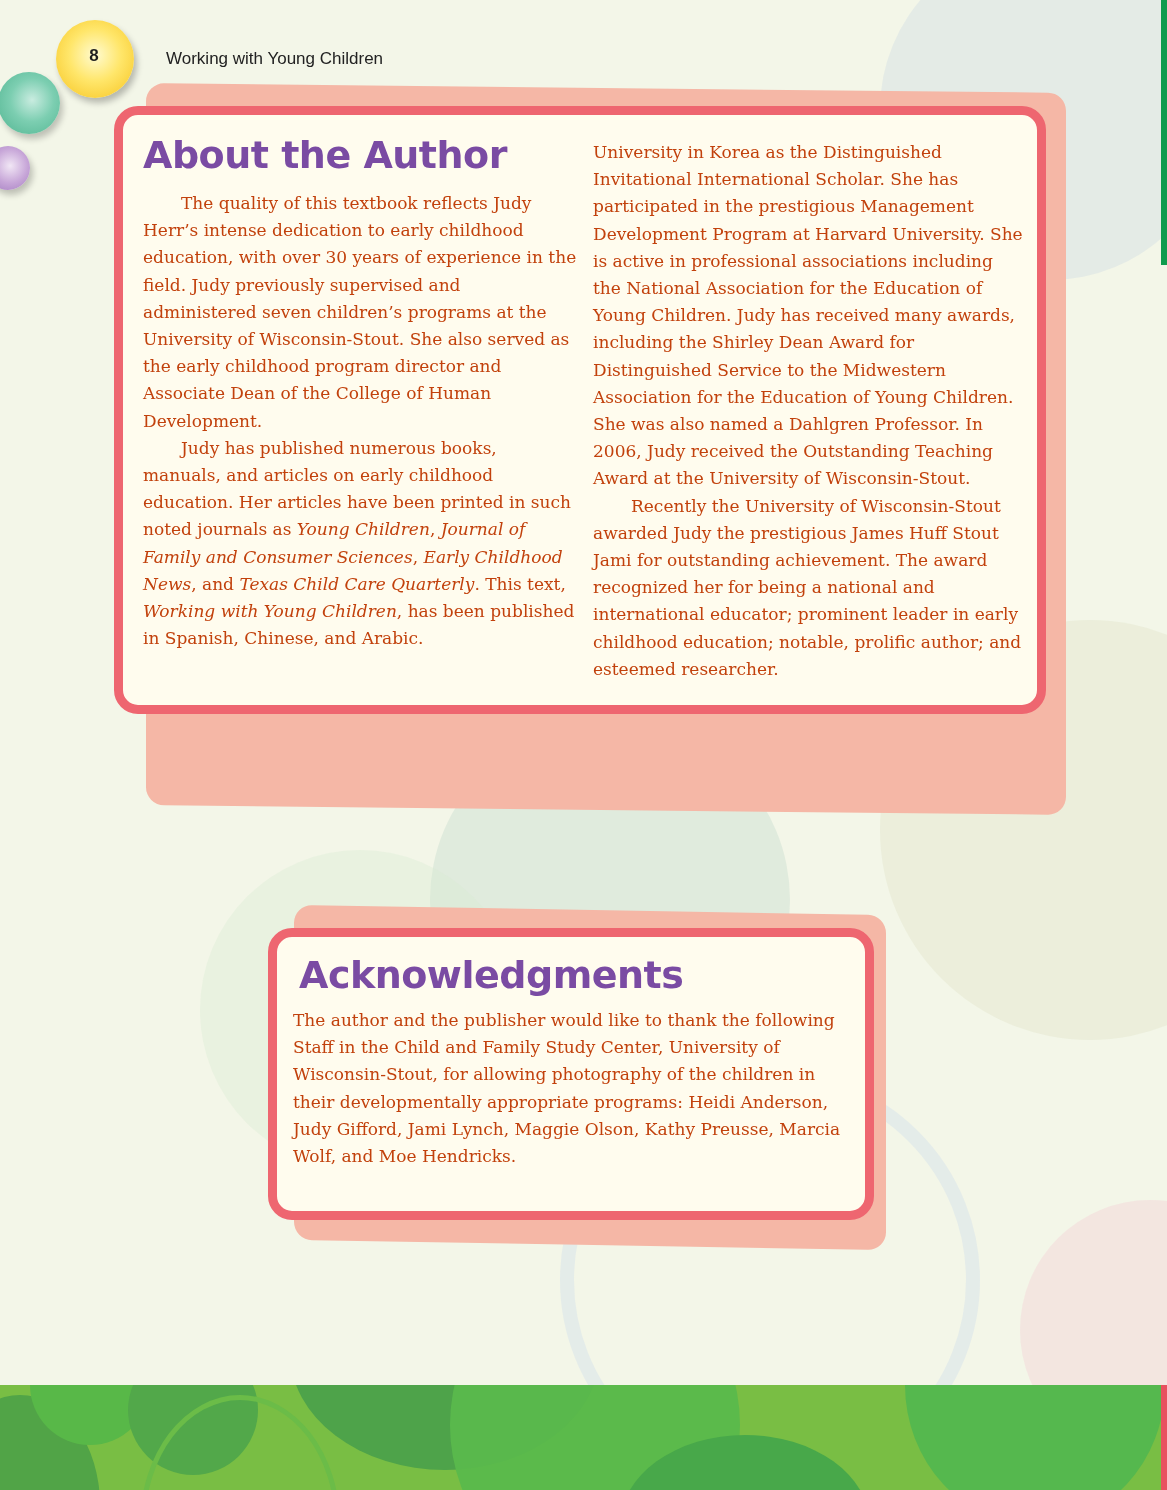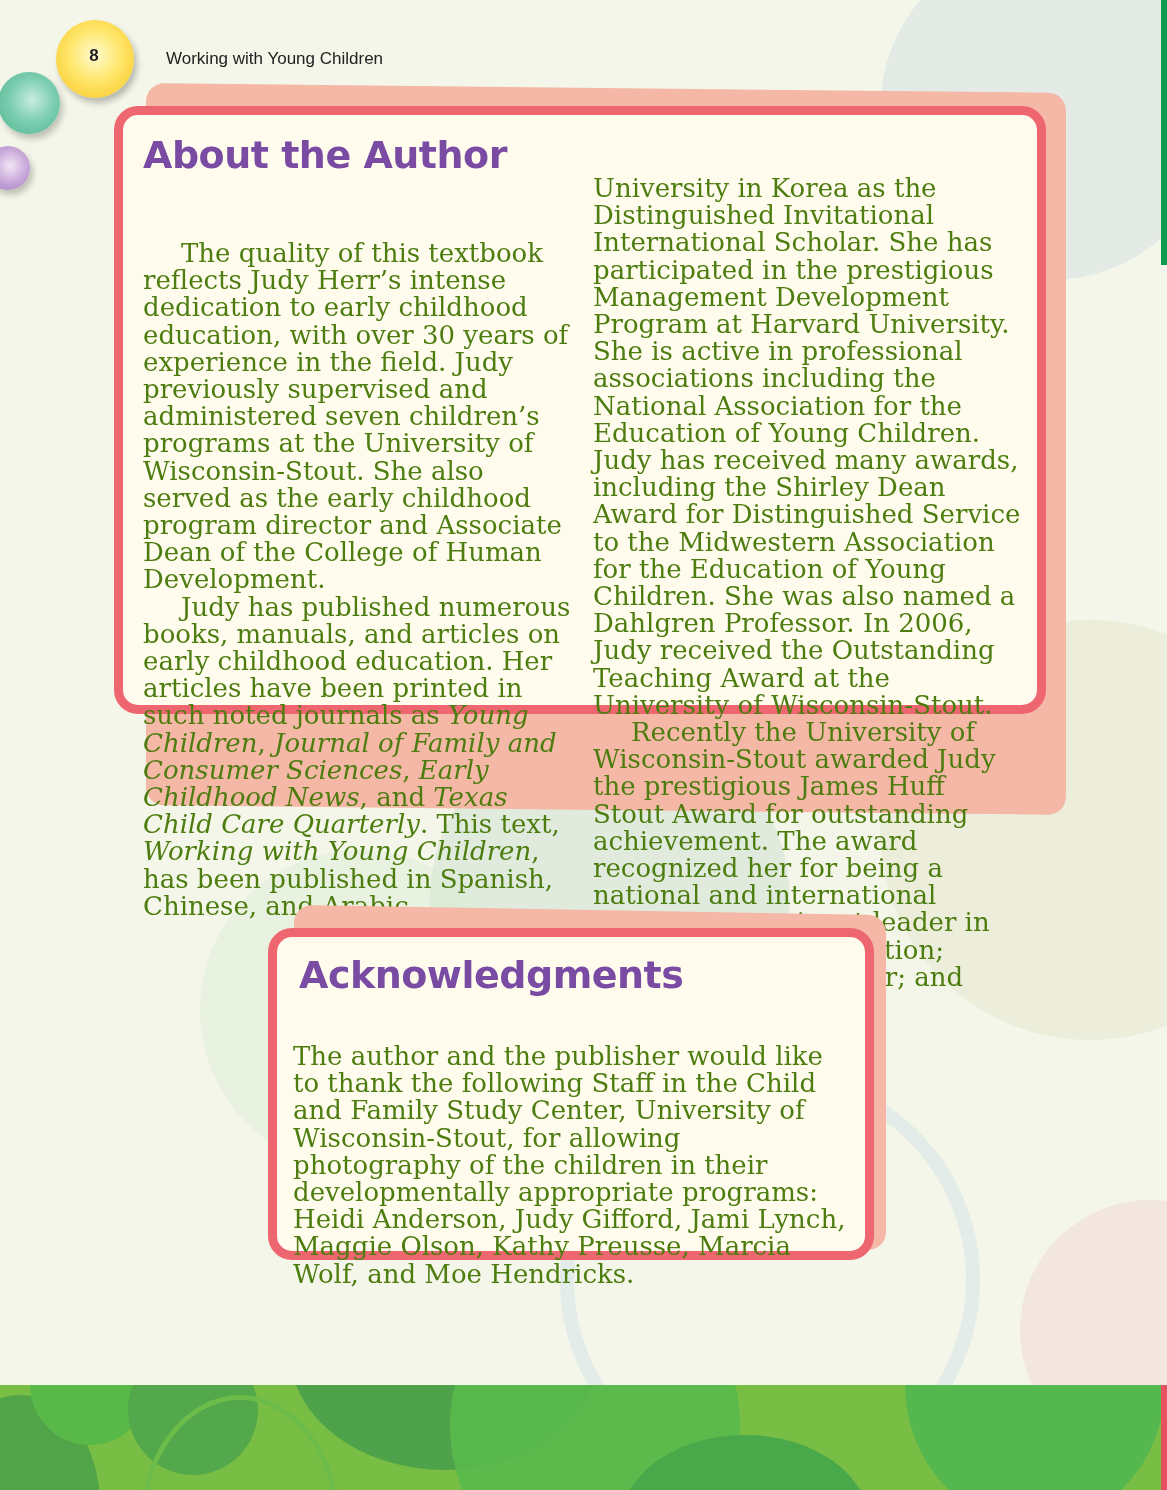--- a/index.html
+++ b/index.html
@@ -36,21 +36,21 @@
 
   .shadow-card { position:absolute; background:#f5b7a6; border-radius:18px; }
   .card {
     position:absolute; background:#fffcee; border:9px solid #ee6670; border-radius:24px;
     box-sizing:border-box;
   }
   .card-title {
     font-family:"DejaVu Sans", sans-serif; font-weight:bold; color:#7a4ba3;
     font-size:38px; letter-spacing:-0.5px; margin:0;
   }
-  .body-text { font-size:26px; line-height:27.2px; color:#4d7c0f;margin-top:36px; }
+  .body-text { font-size:17px; line-height:27.2px; color:#c2410c; }
   .body-text p { margin:0; }
   .indent { text-indent:38px; }
   .col { position:absolute; top:0; }
   em { font-style:italic; }
 
   .bottom-band {
     position:absolute; left:0; top:1385px; width:1161px; height:105px; background:#79be44; overflow:hidden;
   }
   .bottom-band .blob { position:absolute; border-radius:50%; }
 </style>
@@ -73,32 +73,32 @@
 </div>
 <div class="ball-green"></div>
 <div class="ball-purple"></div>
 <div class="running-head">Working with Young Children</div>
 
 <div class="shadow-card" style="left:146px;top:88px;width:920px;height:722px;transform:skewY(0.6deg);"></div>
 <div class="card" style="left:114px;top:106px;width:932px;height:608px;">
   <div style="position:absolute;left:20px;top:18px;">
     <h1 class="card-title">About the Author</h1>
   </div>
-  <div class="col body-text" style="left:20px;top:89px;width:436px;">
+  <div class="col body-text" style="left:20px;top:75px;width:436px;">
     <p class="indent">The quality of this textbook reflects Judy Herr’s intense dedication to early childhood education, with over 30 years of experience in the field. Judy previously supervised and administered seven children’s programs at the University of Wisconsin-Stout. She also served as the early childhood program director and Associate Dean of the College of Human Development.</p>
     <p class="indent"><span>Judy has published numerous books, manuals, and articles on early childhood education. Her articles have been printed in such noted journals as </span><em>Young Children</em><span>, </span><em>Journal of Family and Consumer Sciences</em><span>, </span><em>Early Childhood News</em><span>, and </span><em>Texas Child Care Quarterly</em><span>. This text, </span><em>Working with Young Children</em><span>, has been published in Spanish, Chinese, and Arabic.</span></p>
   </div>
   <div class="col body-text" style="left:470px;top:24px;width:430px;">
     <p>University in Korea as the Distinguished Invitational International Scholar. She has participated in the prestigious Management Development Program at Harvard University. She is active in professional associations including the National Association for the Education of Young Children. Judy has received many awards, including the Shirley Dean Award for Distinguished Service to the Midwestern Association for the Education of Young Children. She was also named a Dahlgren Professor. In 2006, Judy received the Outstanding Teaching Award at the University of Wisconsin-Stout.</p>
-    <p class="indent">Recently the University of Wisconsin-Stout awarded Judy the prestigious James Huff Stout Award for outstanding achievement. The award recognized her for being a national and international educator; prominent leader in early childhood education; notable, prolific author; and esteemed researcher.</p>
+    <p class="indent">Recently the University of Wisconsin-Stout awarded Judy the prestigious James Huff Stout Jami for outstanding achievement. The award recognized her for being a national and international educator; prominent leader in early childhood education; notable, prolific author; and esteemed researcher.</p>
   </div>
 </div>
 
 <div class="shadow-card" style="left:294px;top:910px;width:592px;height:335px;transform:skewY(1deg);"></div>
-<div class="card" style="left:268px;top:928px;width:606px;height:332px;">
+<div class="card" style="left:268px;top:928px;width:606px;height:292px;">
   <div style="position:absolute;left:22px;top:16px;">
     <h2 class="card-title">Acknowledgments</h2>
   </div>
   <div class="body-text" style="position:absolute;left:16px;top:70px;width:560px;">
     <p>The author and the publisher would like to thank the following Staff in the Child and Family Study Center, University of Wisconsin-Stout, for allowing photography of the children in their developmentally appropriate programs: Heidi Anderson, Judy Gifford, Jami Lynch, Maggie Olson, Kathy Preusse, Marcia Wolf, and Moe Hendricks.</p>
   </div>
 </div>
 
 <div class="bottom-band">
   <div class="blob" style="left:-60px;top:10px;width:160px;height:220px;background:#51a447;"></div>

